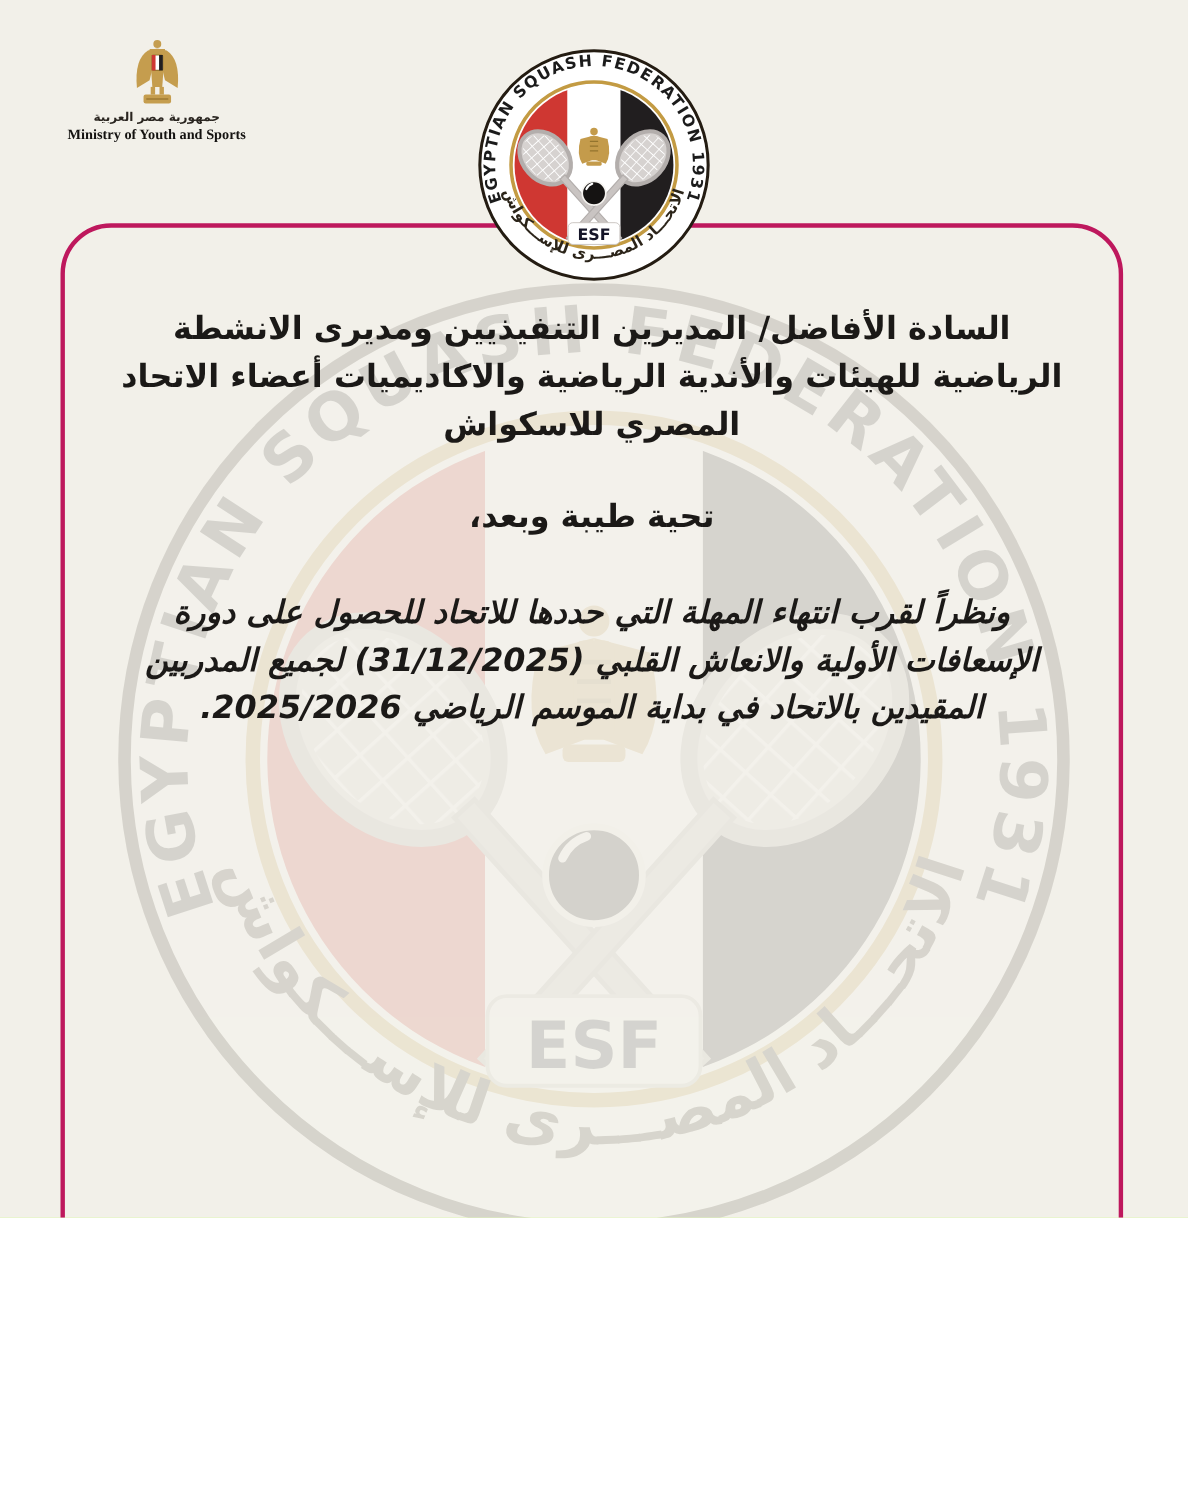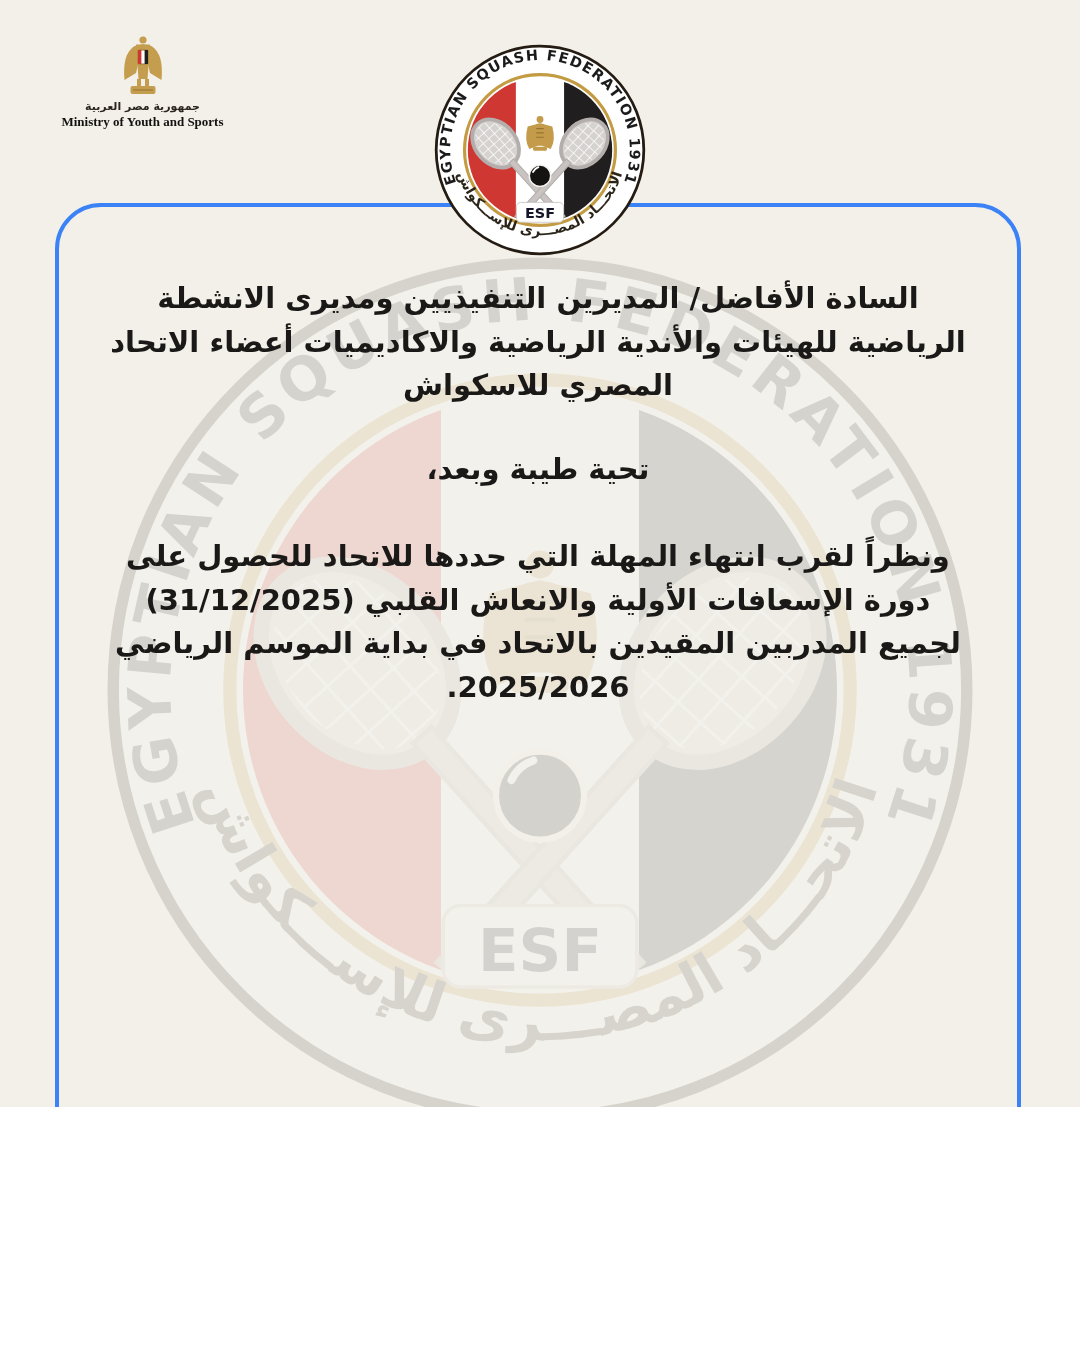--- a/index.html
+++ b/index.html
@@ -6,27 +6,27 @@
   .page{position:relative;width:1080px;height:1107px;margin:0 auto;overflow:hidden;
         background:#bef264;font-family:"DejaVu Sans",sans-serif;}
   .paper{position:absolute;left:0;top:0;width:1080px;height:1243px;background:#f2f0e9;}
   .footer-strip{position:absolute;left:0;top:1243px;width:1080px;height:107px;background:#ffffff;}
 
   
   .watermark{position:absolute;left:100px;top:250px;width:880px;height:880px;opacity:0.13;z-index:1;}
 
   
   .letter-frame{position:absolute;left:55px;top:203px;width:966px;height:1040px;box-sizing:border-box;
-      border:4px solid #3b82f6;border-radius:46px;z-index:2;padding:70px 42px 10px;overflow:hidden;}
+      border:4px solid #be185d;border-radius:46px;z-index:2;padding:70px 42px 10px;overflow:hidden;}
   .letter-text{direction:rtl;text-align:center;color:#1b1917;font-weight:700;
       font-family:"DejaVu Sans",sans-serif;}
   .para{font-size:29px;line-height:1.5;margin:0 0 38px 0;}
   .addressee{margin-bottom:40px;}
   .salutation{margin-bottom:44px;}
-  .para:last-child{margin-bottom:0;}
+  .para:last-child{margin-bottom:0;font-style:italic;}
 
   
   .ministry{position:absolute;left:40px;top:34px;width:205px;text-align:center;z-index:3;
       color:#1e1a16;}
   .ministry .m-eagle{display:block;margin:0 auto 2px;}
   .m-line1{font-size:11px;font-weight:700;letter-spacing:1px;direction:rtl;color:#2a2520;}
   .m-line2{font-size:23px;font-weight:700;direction:rtl;line-height:1.15;color:#1c1813;}
   .m-line3{font-family:"Liberation Serif",serif;font-weight:700;font-size:13px;color:#141210;margin-top:1px;}
 
   

